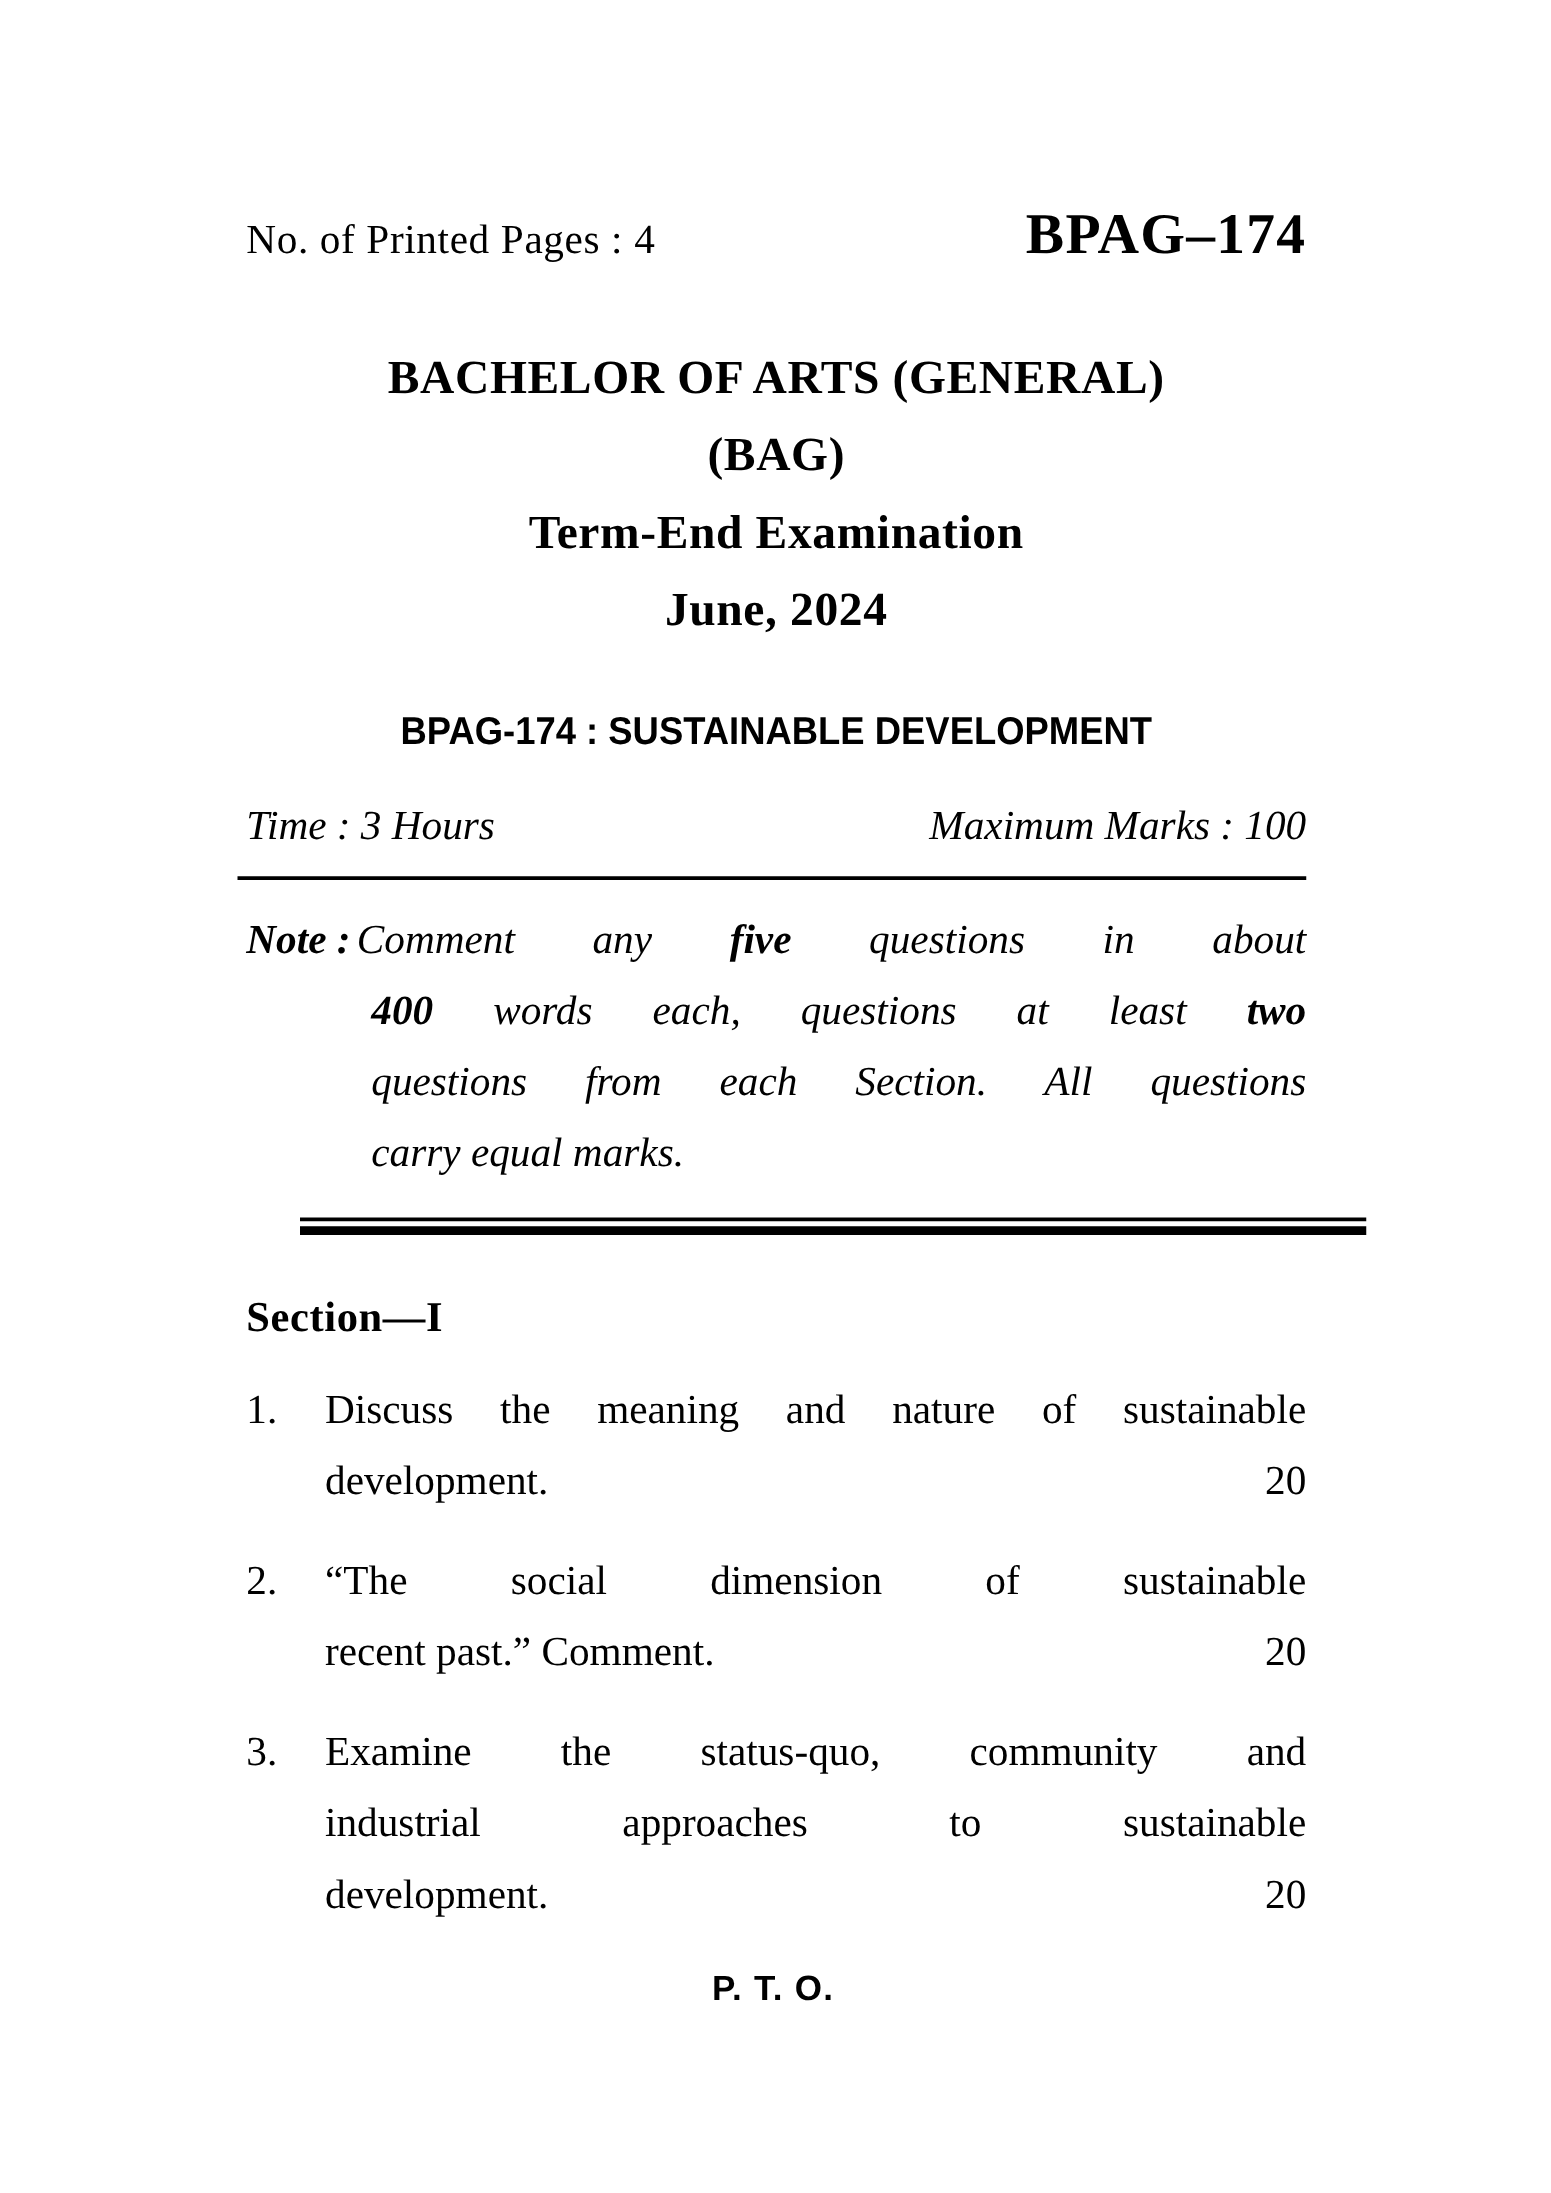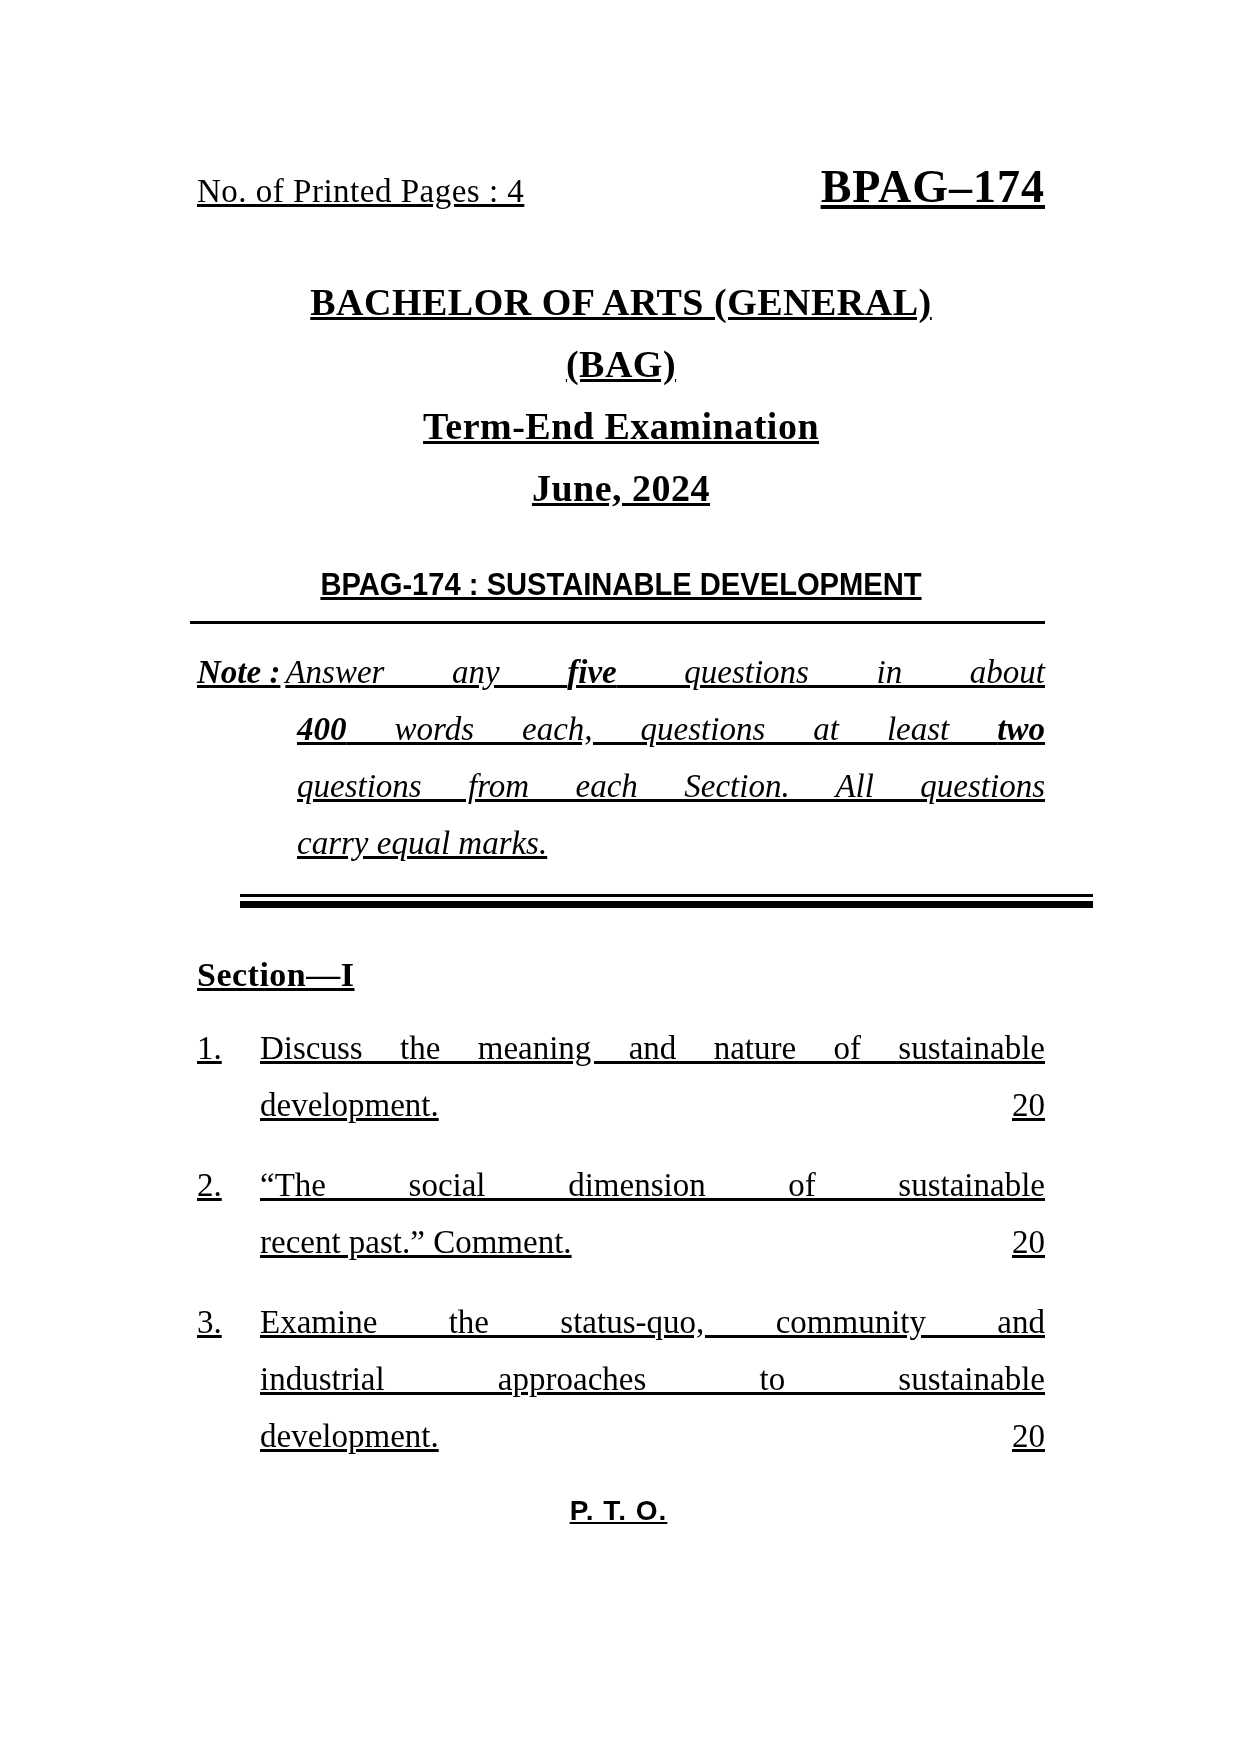--- a/index.html
+++ b/index.html
@@ -11,21 +11,20 @@
     position: relative;
     width: 1241px;
     height: 1636px;
     margin: 0 auto;
     background: #ffffff;
     color: #000000;
     box-sizing: border-box;
     padding: 160px 196px 0 197px;
     font-family: "Liberation Serif", "DejaVu Serif", serif;
     overflow: hidden;
-    text-decoration: underline;
   }
 
   
   .topline {
     display: flex;
     justify-content: space-between;
     align-items: baseline;
     margin-bottom: 58px;
   }
   .pages-label {
@@ -159,27 +158,31 @@
 
   <div class="titles" id="titles">
       <div class="title-line">BACHELOR OF ARTS (GENERAL)</div>
       <div class="title-line">(BAG)</div>
       <div class="title-line">Term-End Examination</div>
       <div class="title-line">June, 2024</div>
     </div>
 
   <div class="subject">BPAG-174 : SUSTAINABLE DEVELOPMENT</div>
 
+  <div class="meta">
+    <span>Time : 3 Hours</span>
+    <span>Maximum Marks : 100</span>
+  </div>
 
   <div class="rule"></div>
 
   <div class="note" id="note">
       <div class="note-first">
         <span class="note-label">Note :</span>
-        <span class="note-text jfull"><span>Answer any </span><span class="b">five</span><span> questions in about</span></span>
+        <span class="note-text jfull"><span>Comment any </span><span class="b">five</span><span> questions in about</span></span>
       </div>
       <div class="note-cont jfull"><span class="b">400</span><span> words each, questions at least </span><span class="b">two</span></div>
       <div class="note-cont jfull"><span>questions from each Section. All questions</span></div>
       <div class="note-cont jleft"><span>carry equal marks.</span></div>
     </div>
 
   <div class="double-rule"></div>
 
   <div class="section-heading">Section—I</div>
 

